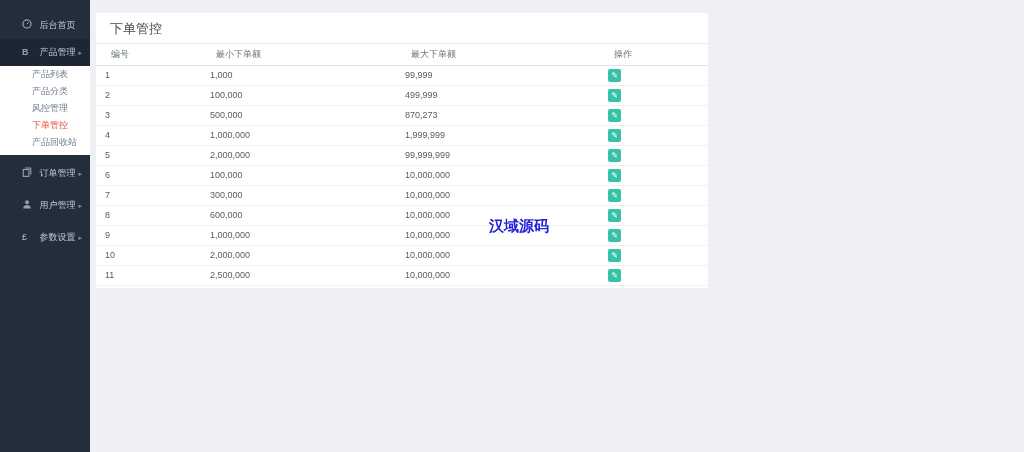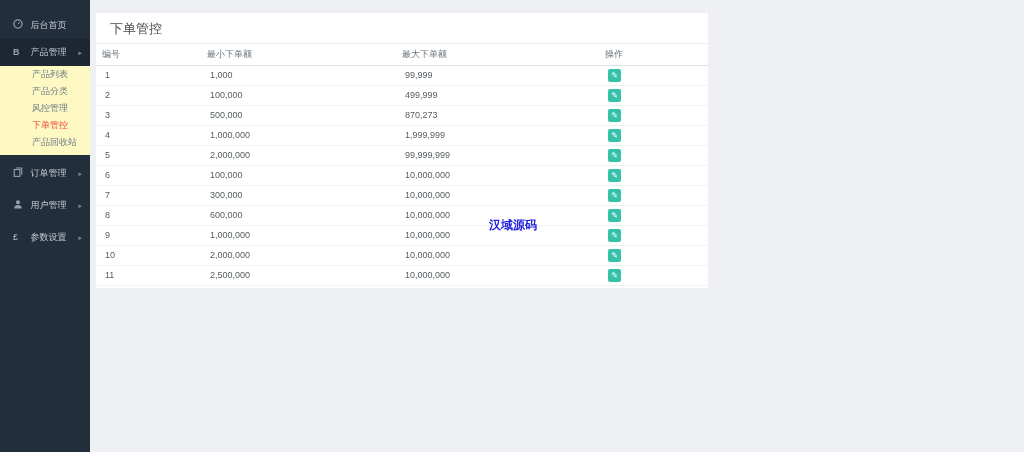--- a/index.html
+++ b/index.html
@@ -4,55 +4,55 @@
 <style>
   * { margin:0; padding:0; box-sizing:border-box; }
   html,body { width:1024px; height:452px; overflow:hidden;
     font-family:"Liberation Sans","DejaVu Sans",sans-serif;
     background:#eef0f4; }
 
   
   .sidebar { position:absolute; left:0; top:0; width:90px; height:452px;
     background:#232e3c; padding-top:12px; }
   .nav-item { position:relative; height:27px; line-height:27px;
-    padding-left:13px; color:#c3cbd4; font-size:9px; cursor:pointer;
+    padding-left:22px; color:#c3cbd4; font-size:9px; cursor:pointer;
     white-space:nowrap; }
   .nav-item .ico { display:inline-block; width:15px; vertical-align:middle;
     color:#93a0ae; font-size:9px; }
   .nav-item .ico svg { vertical-align:-1px; }
   .nav-item .caret { position:absolute; right:8px; top:0; font-size:7px;
     color:#7f8b99; }
   .nav-item.parent { margin-top:5px; }
-  .group-panel { background:#fef9c3; padding-bottom:4px; }
+  .group-panel { background:#ffffff; padding-bottom:4px; }
   .group-panel .nav-item.parent { margin-top:0; background:#1d2734; }
   .sub-item { height:17px; line-height:17px; padding-left:32px;
     font-size:9px; color:#6e7b89; cursor:pointer; white-space:nowrap; }
   .sub-item.active { color:#e74c3c; }
   .b-glyph { color:#e74c3c; font-weight:bold; font-size:10px; }
   .money-glyph { color:#9aa6b2; font-weight:bold; }
 
   
   .card { position:absolute; left:96px; top:13px; width:612px;
     background:#ffffff; padding-bottom:2px; }
   .card-head { height:31px; line-height:31px; padding-left:14px;
     font-size:13px; color:#4a4a4a; border-bottom:1px solid #ededed; }
   table { width:100%; border-collapse:collapse; table-layout:fixed; }
   th { text-align:left; font-weight:normal; font-size:9px; color:#69747b;
-    height:21px; border-bottom:1px solid #e3e3e3; padding-left:6px; }
+    height:21px; border-bottom:1px solid #e3e3e3; padding-left:15px; }
   td { font-size:9px; color:#565d61; height:20px;
     border-bottom:1px solid #f2f2f2; padding-left:9px; }
   col.c1 { width:105px; } col.c2 { width:195px; }
   col.c3 { width:203px; } col.c4 { width:109px; }
   .edit-btn { width:13px; height:13px; border:none; border-radius:2px;
     background:#35c2a9; color:#ffffff; font-size:8px; line-height:13px;
     text-align:center; cursor:pointer; padding:0; display:inline-block; }
   .edit-btn span { display:block; line-height:13px; }
 
   
-  .watermark { position:absolute; left:489px; top:217px; font-size:12px;
+  .watermark { position:absolute; left:489px; top:217px; font-size:15px;
     font-weight:bold; color:#2222dd; cursor:pointer; white-space:nowrap;text-align:center; }
 </style>
 </head>
 <body>
 
 <aside class="sidebar">
 
   <div class="nav-item">
     <span class="ico">
       <svg width="10" height="10" viewBox="0 0 16 16">

